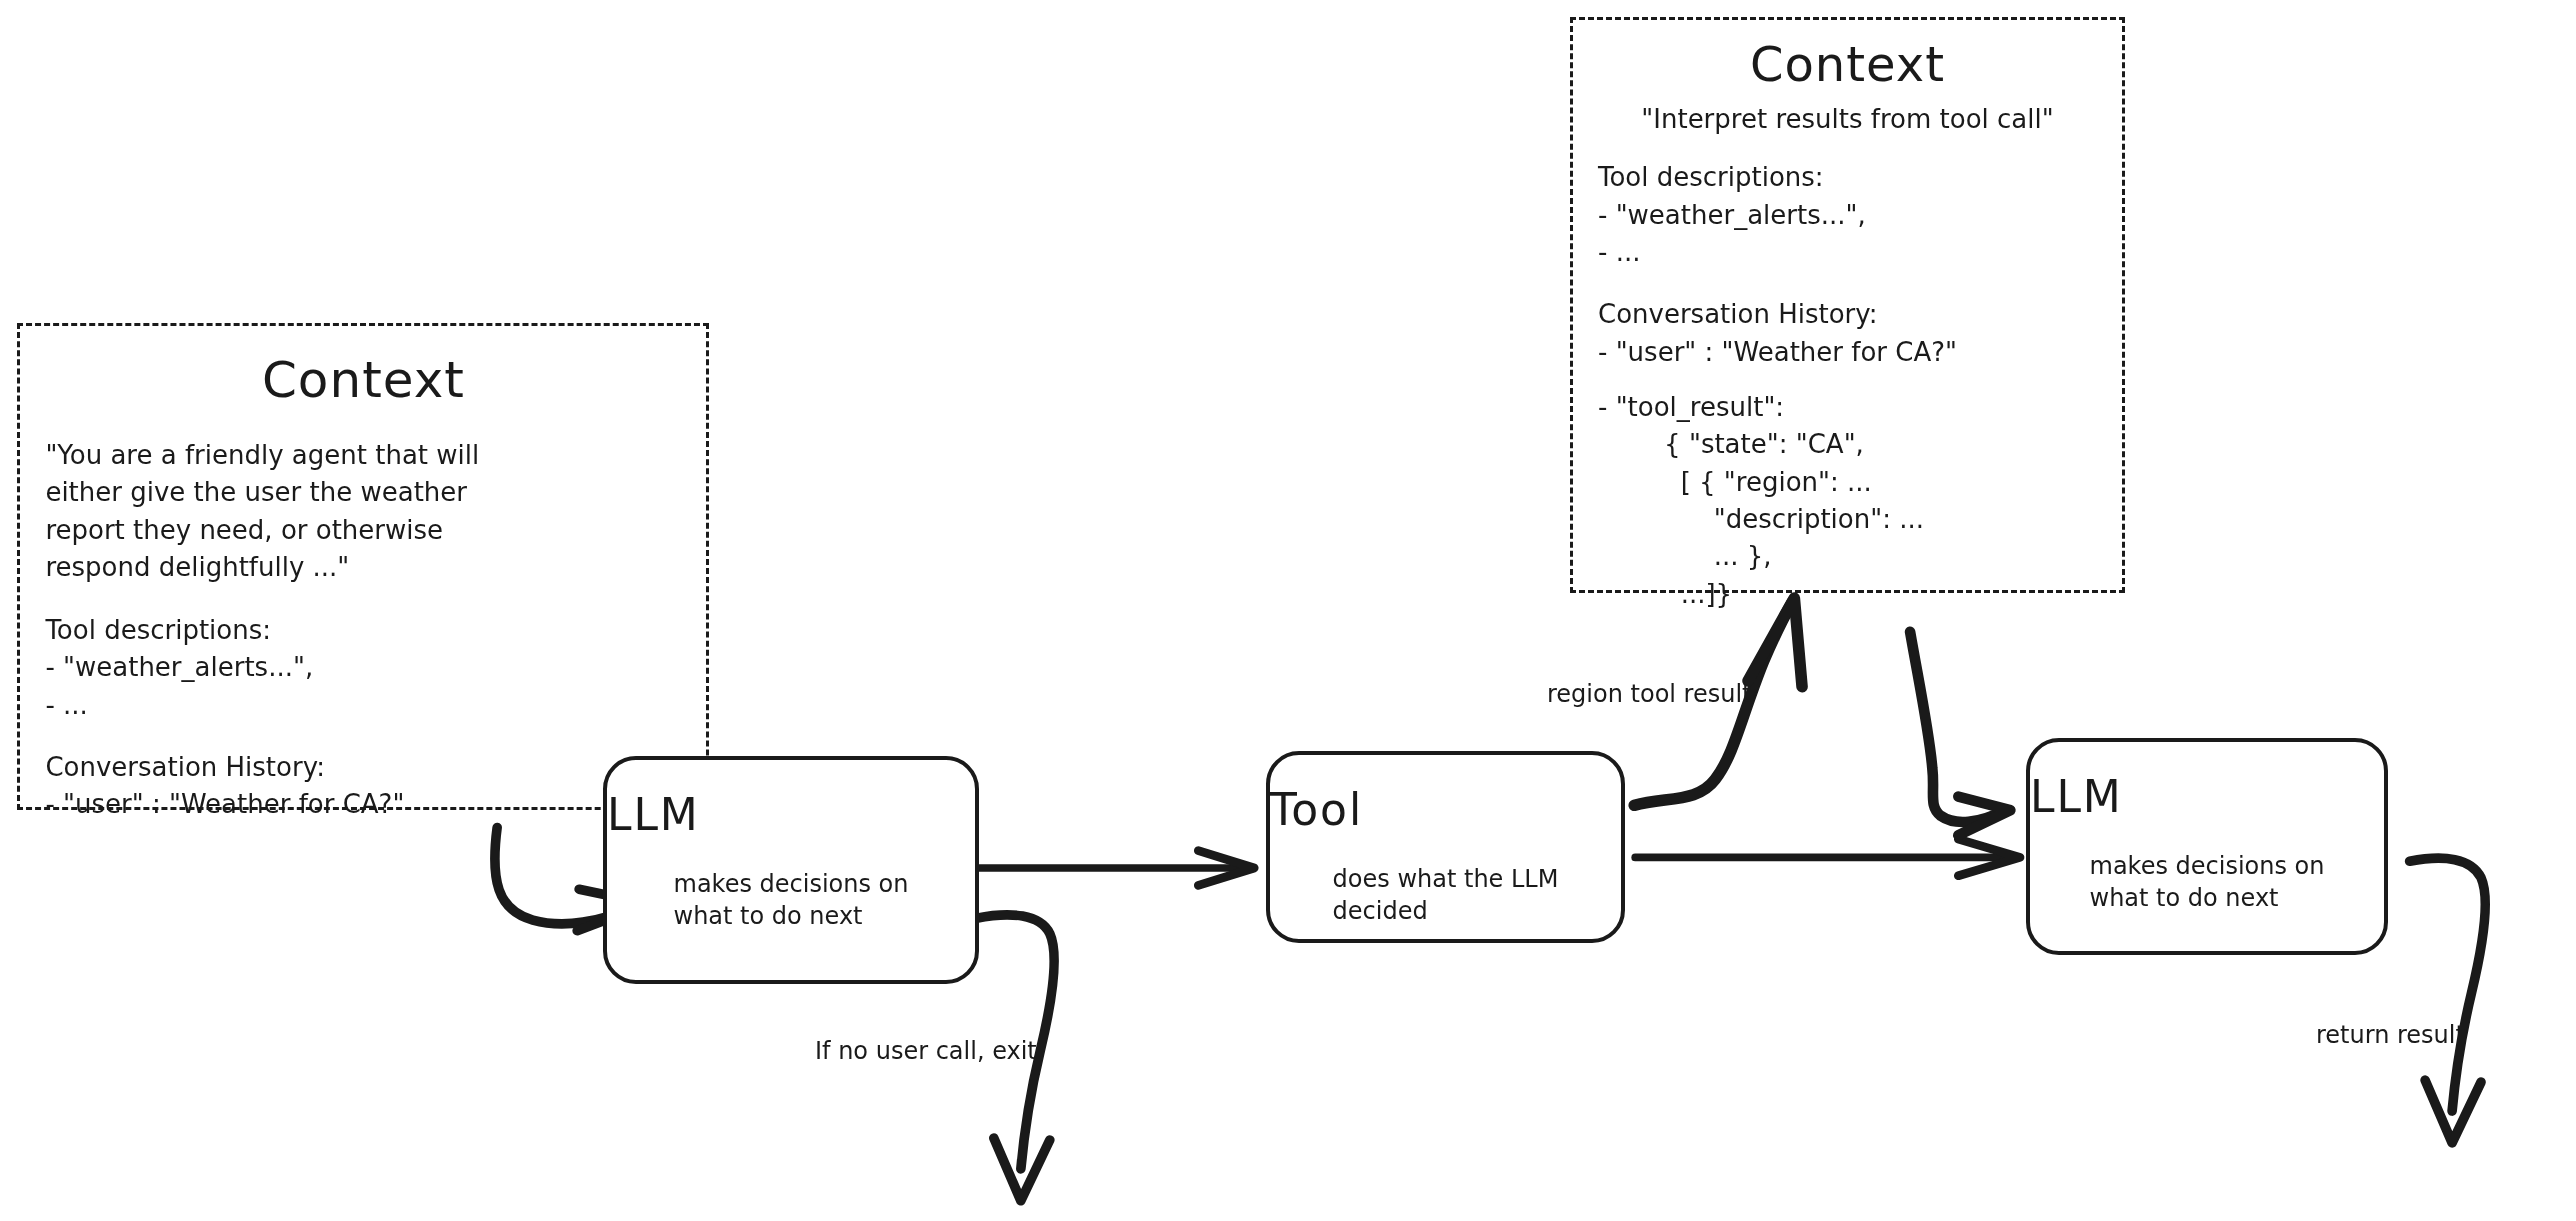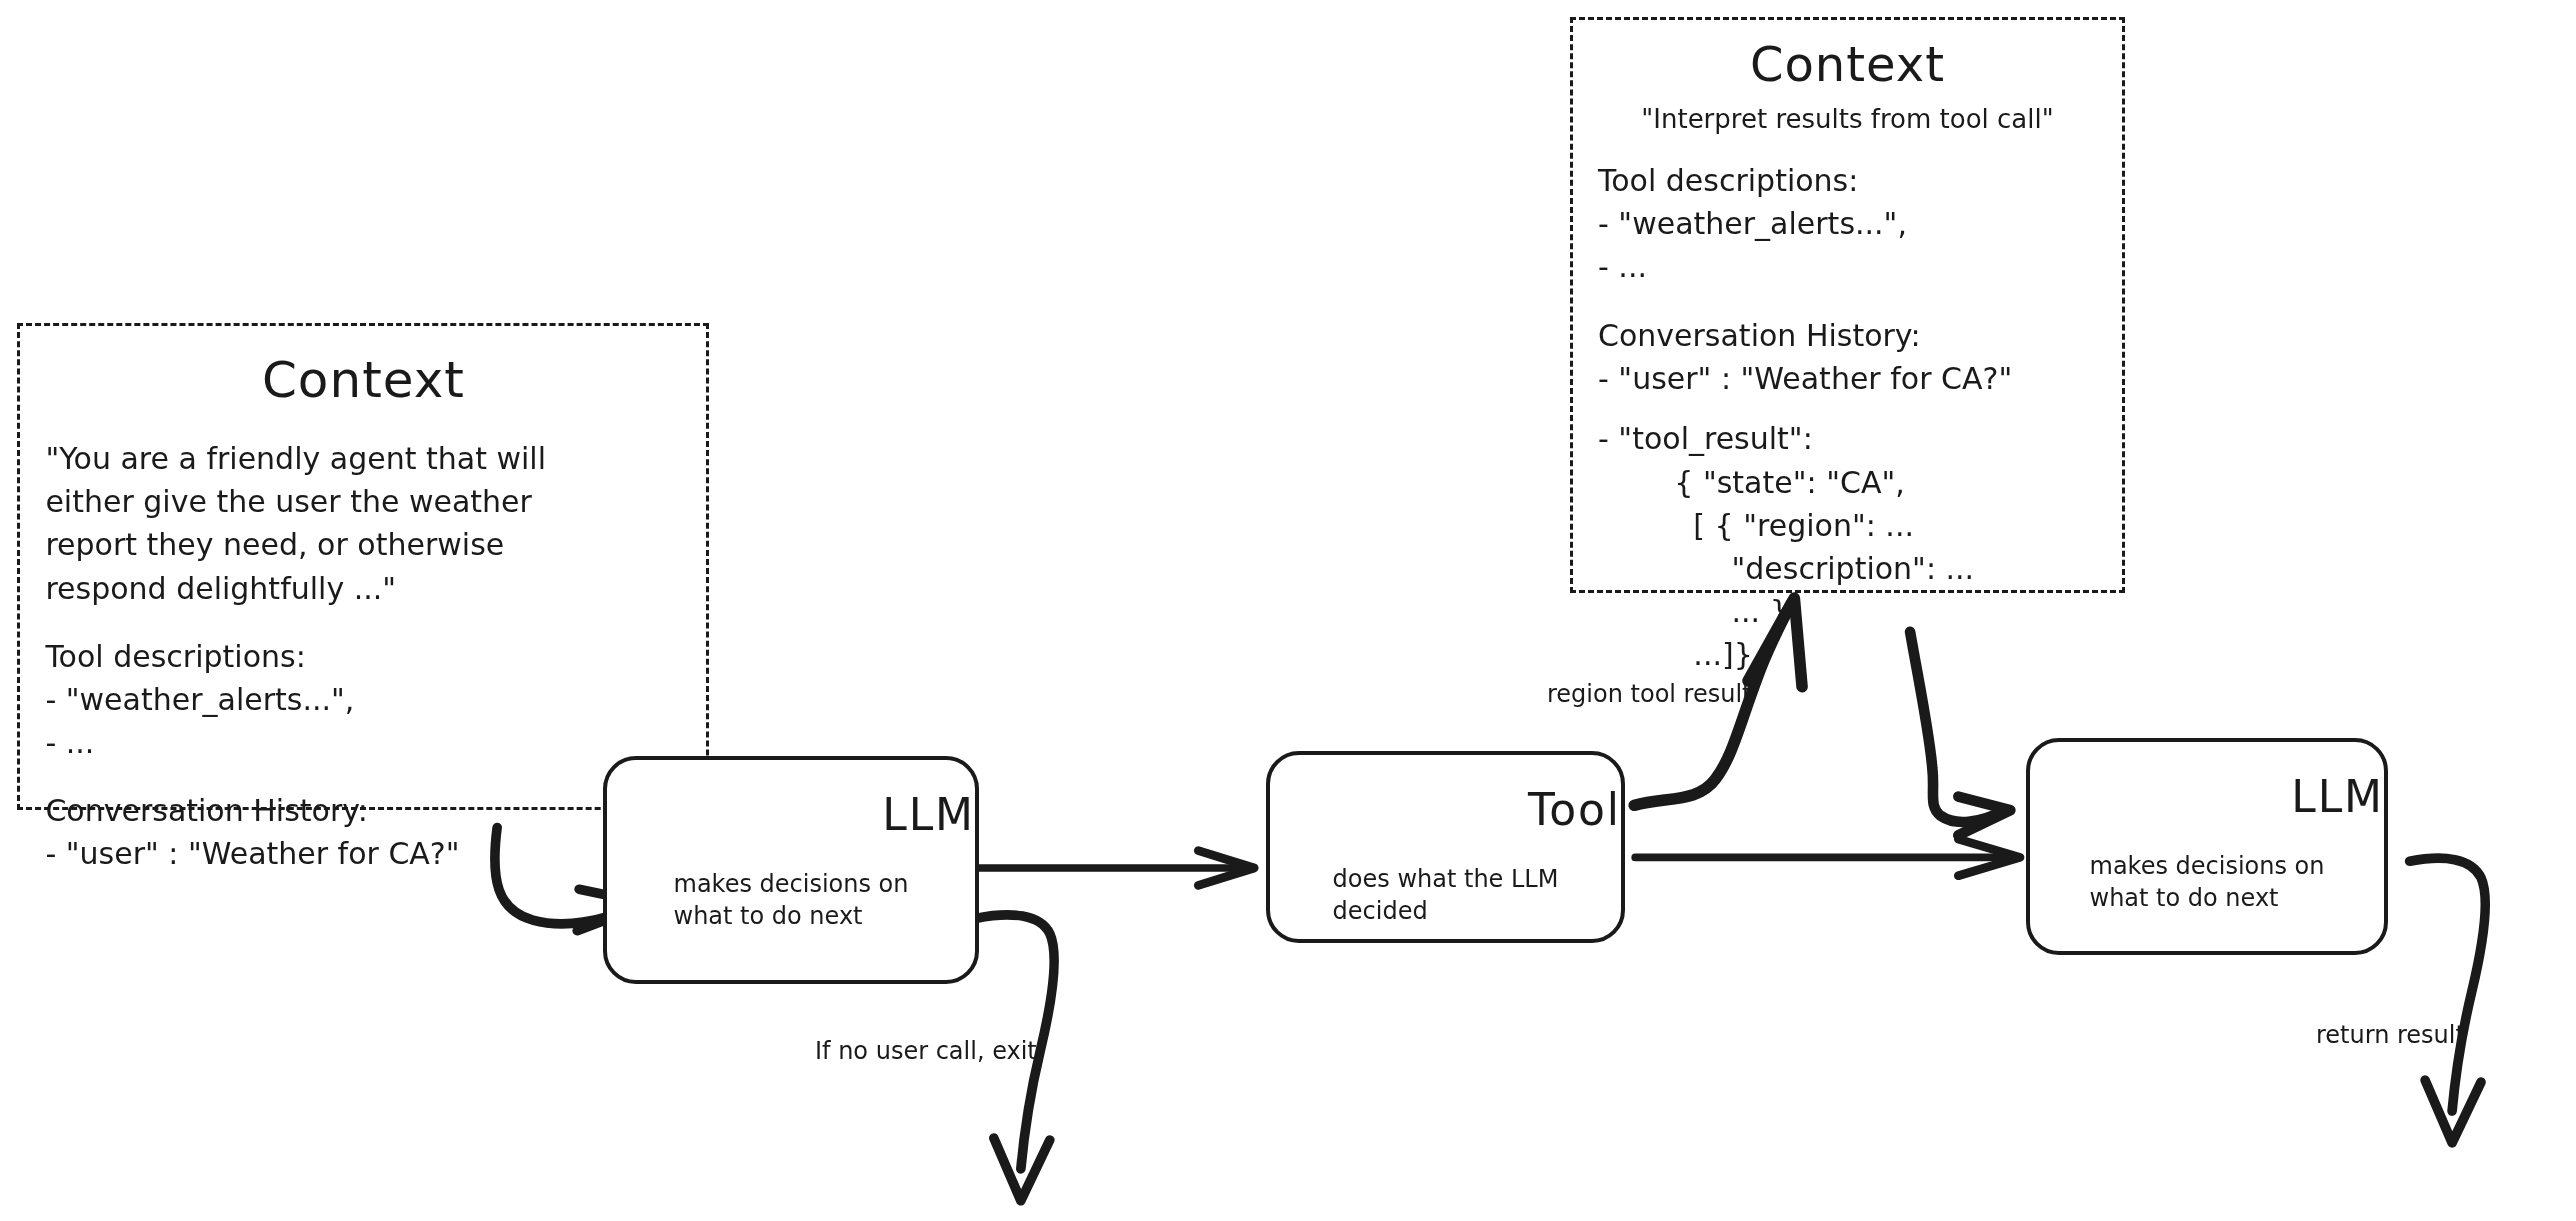--- a/index.html
+++ b/index.html
@@ -30,21 +30,21 @@
     box-sizing: border-box;
   }
   .context-title {
     text-align: center;
     font-size: 50px;
     letter-spacing: 1px;
     line-height: 1.1;
     margin: 0;
   }
   .context-body {
-    font-size: 30px;
+    font-size: 26px;
     line-height: 1.44;
     white-space: pre-wrap;
   }
   .context-body.indented {
     white-space: pre;
   }
 
   
   #context-left {
     left: 17.4px;
@@ -75,21 +75,21 @@
 
   
   .node-box {
     position: absolute;
     border: 4.8px solid #1a1a1a;
     border-radius: 33px;
     background: #ffffff;
     box-sizing: border-box;
     display: flex;
     flex-direction: column;
-    align-items: flex-end;
+    align-items: flex-start;
     justify-content: flex-start;
   }
   .node-title {
     font-size: 44px;
     letter-spacing: 1.9px;
     margin-top: 33px;
     line-height: 1;
   }
   .node-sub {
     font-size: 24px;

